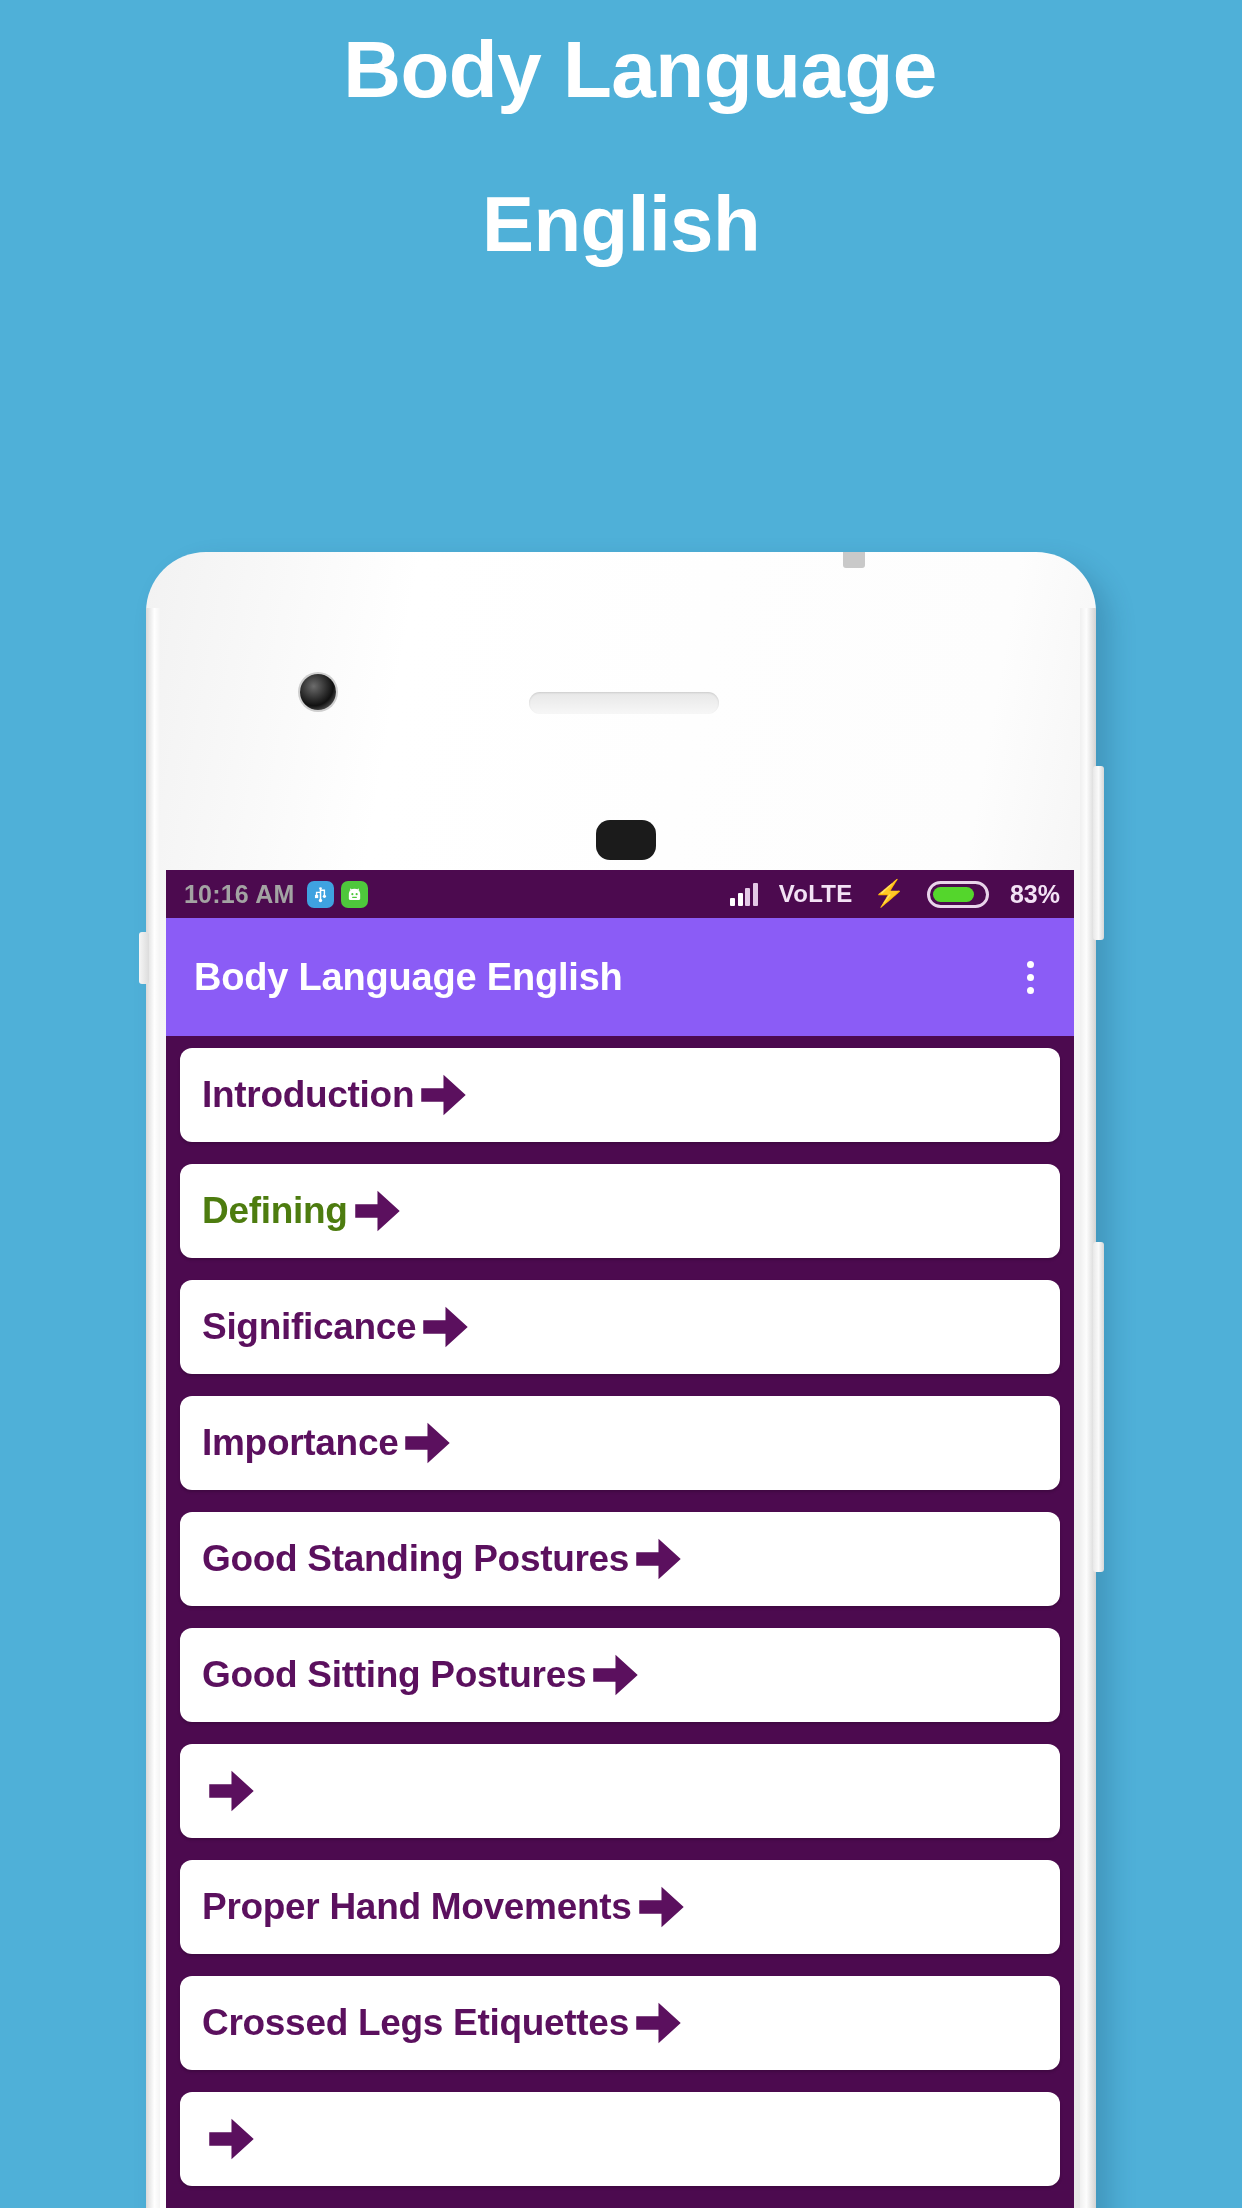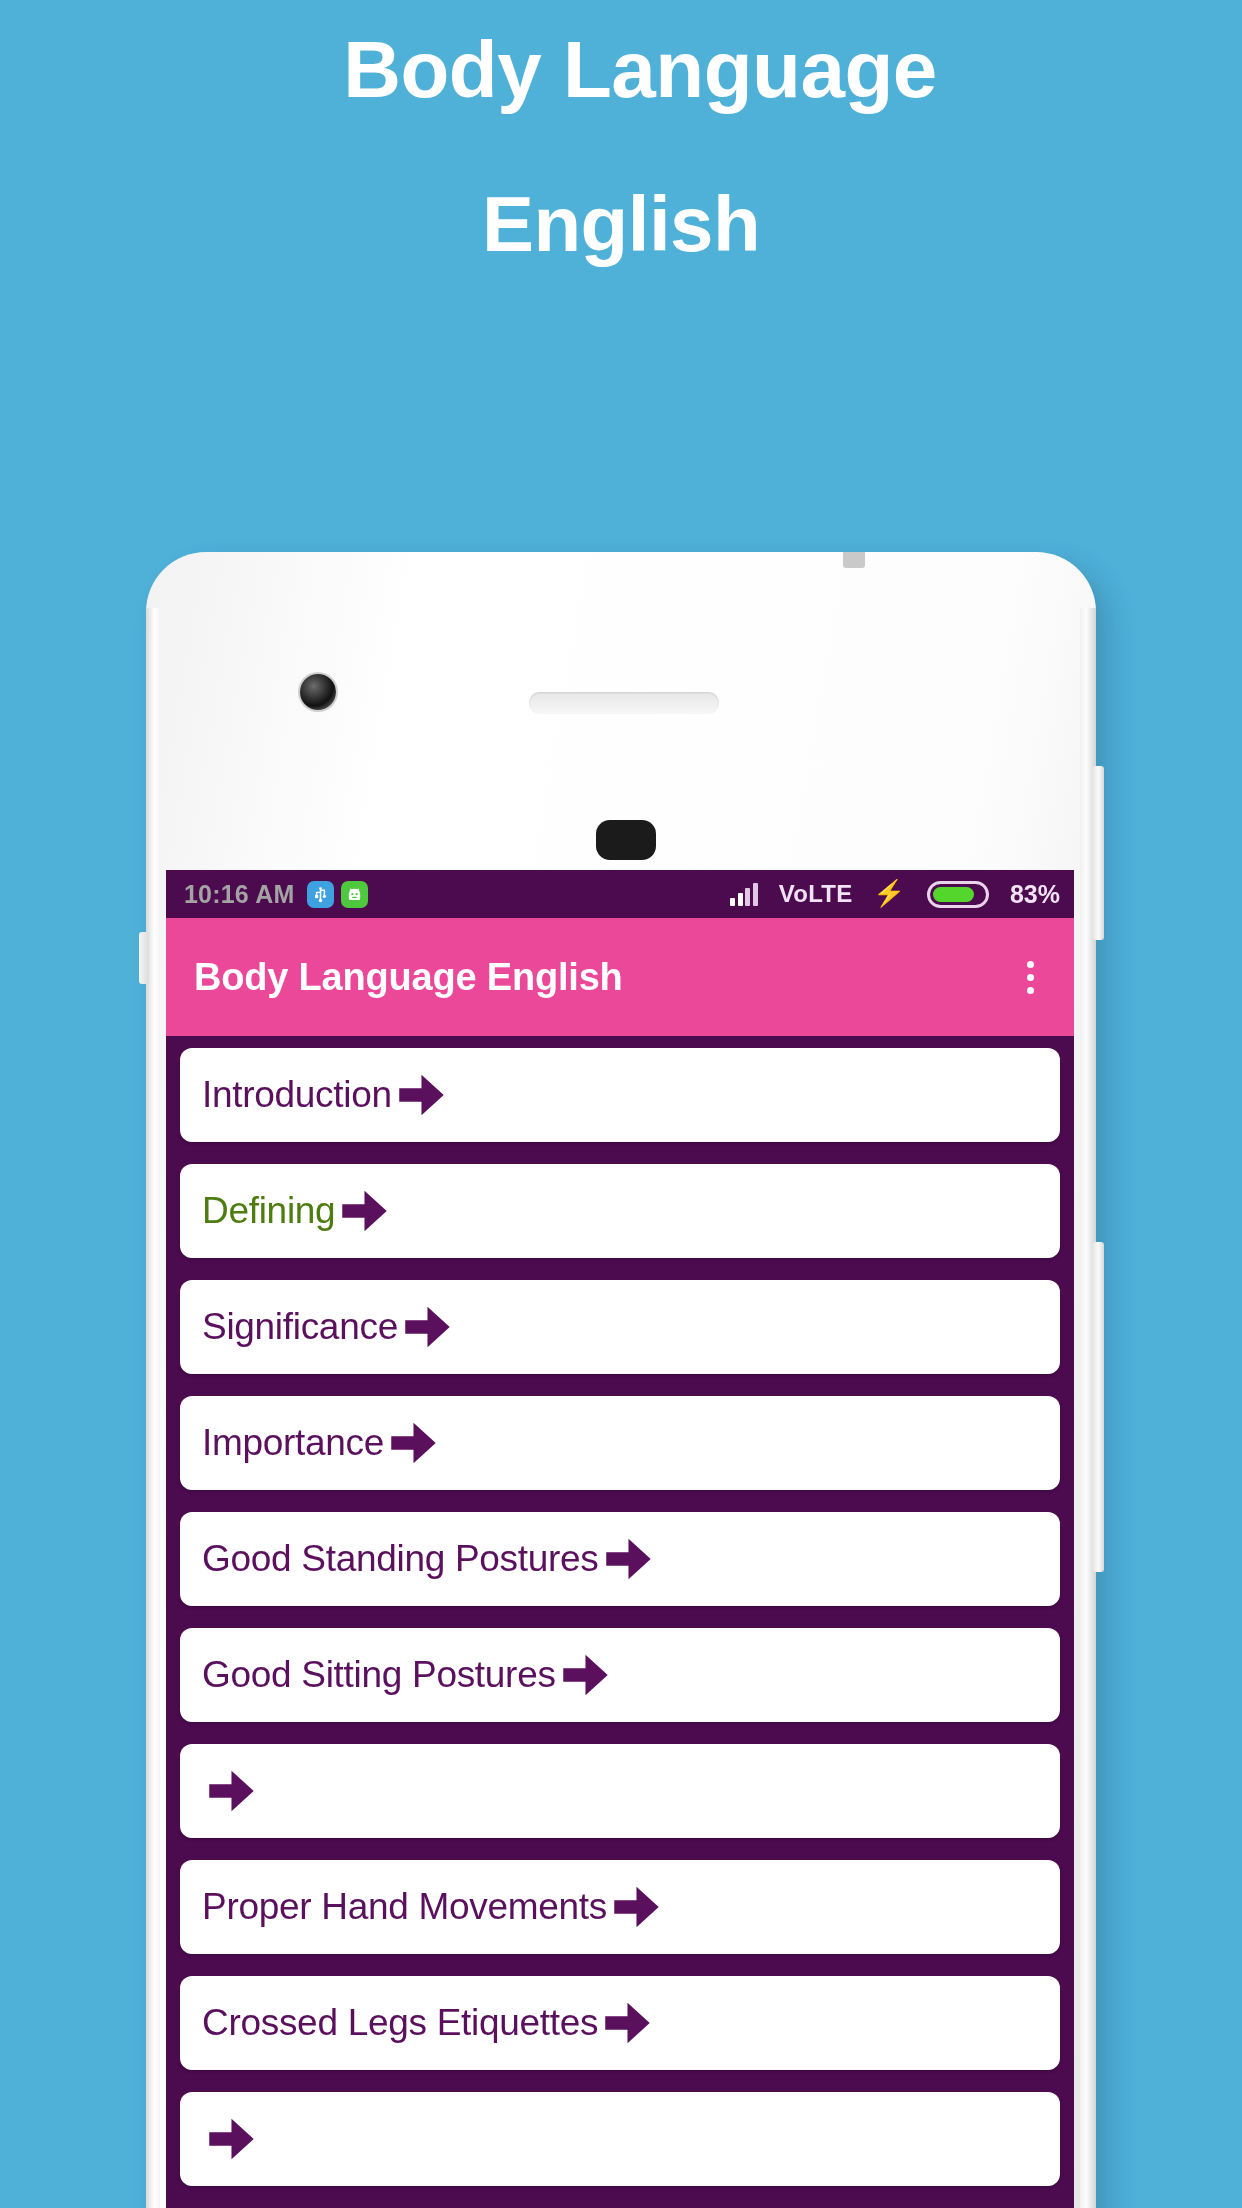--- a/index.html
+++ b/index.html
@@ -148,21 +148,21 @@
     display:flex; flex-direction:column; gap:22px;
   }
   .row {
     background:#ffffff; border-radius:12px;
     height:94px; flex:0 0 94px;
     display:flex; align-items:center;
     padding:0 26px 0 22px;
     box-shadow:0 2px 3px rgba(0,0,0,0.18);
   }
   .row-label {
-    color:#5b105e; font-size:37px; font-weight:400; letter-spacing:-0.3px;
+    color:#5b105e; font-size:37px; font-weight:700; letter-spacing:-0.3px;
   }
   .arrow { margin-left:auto; width:58px; height:58px; display:block; }
 </style>
 </head>
 <body style="background: rgb(79, 176, 216);">
 
 <div class="promo">
   <div class="promo-title">Body Language</div>
   <div class="promo-sub">English</div>
 </div>
@@ -217,21 +217,21 @@
         </div>
         <div class="volte">VoLTE</div>
         <div class="bolt">⚡</div>
         <div class="batt">
             <span style="width: 83%;"></span>
           </div>
         <div class="sb-pct">83%</div>
       </div>
     </div>
 
-    <div class="appbar" style="background: #ec4899; justify-content: space-between;">
+    <div class="appbar" style="background: #8b5cf6; justify-content: space-between;">
       <div class="appbar-title">Body Language English</div>
       <div class="overflow">
         <b></b>
           <b></b>
           <b></b>
       </div>
     </div>
 
     <div class="list">
 

